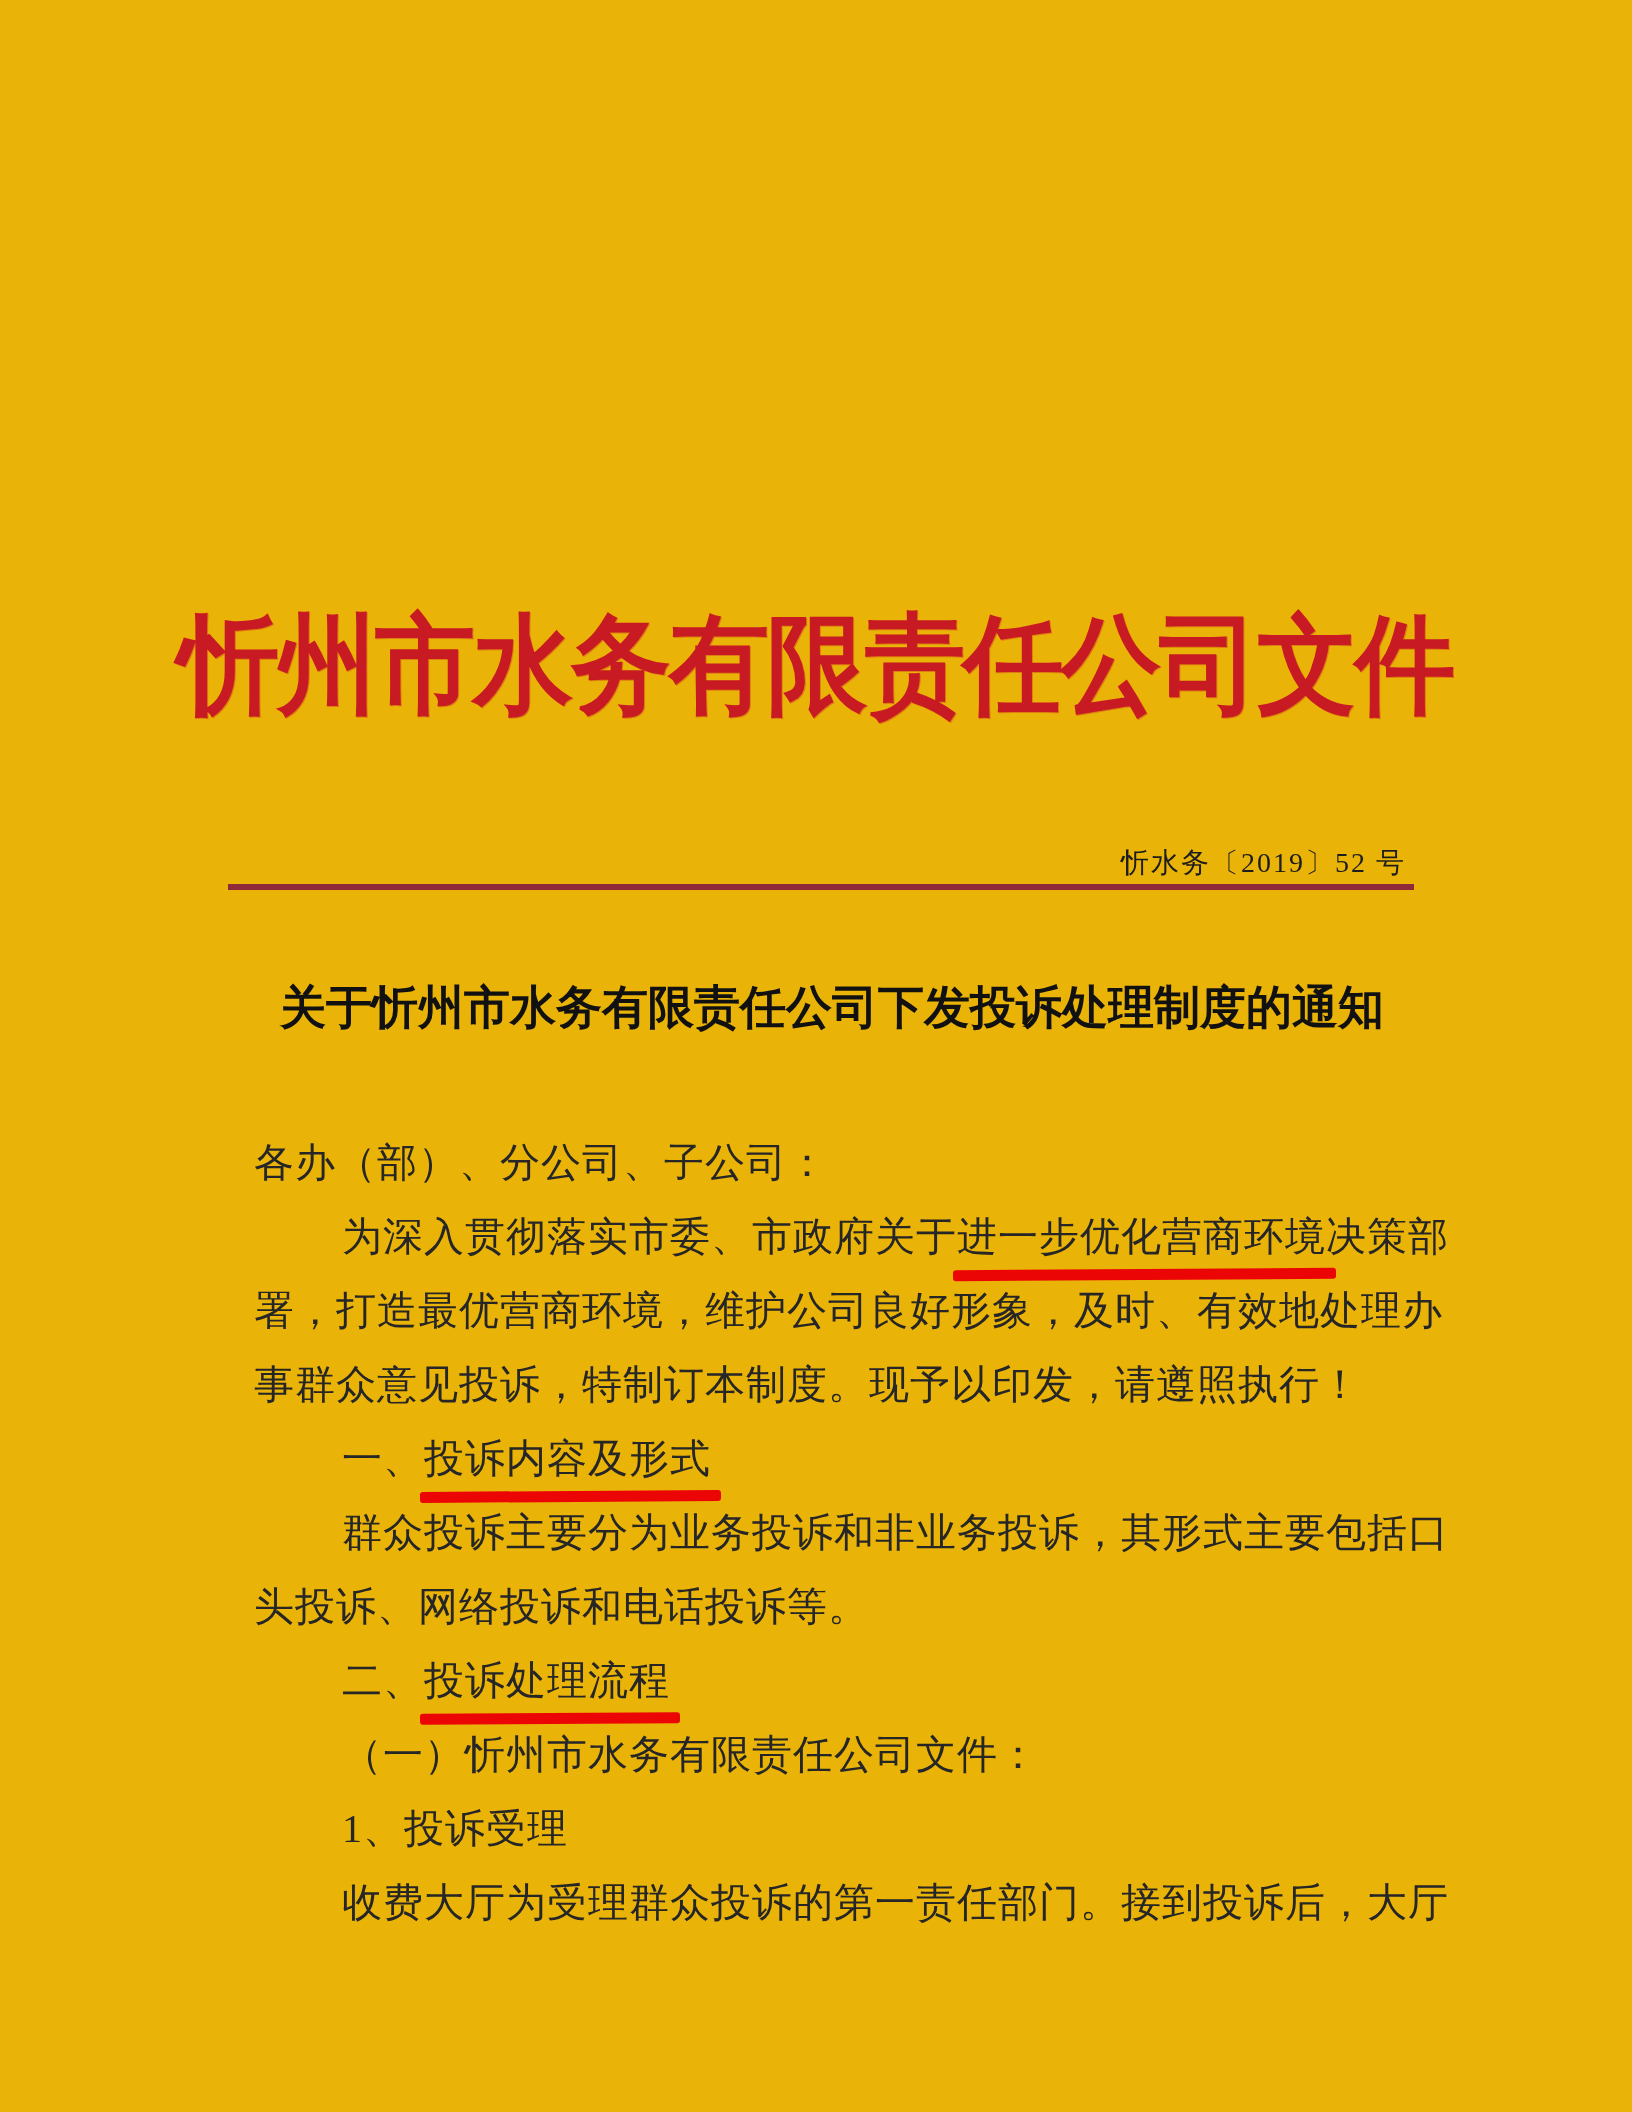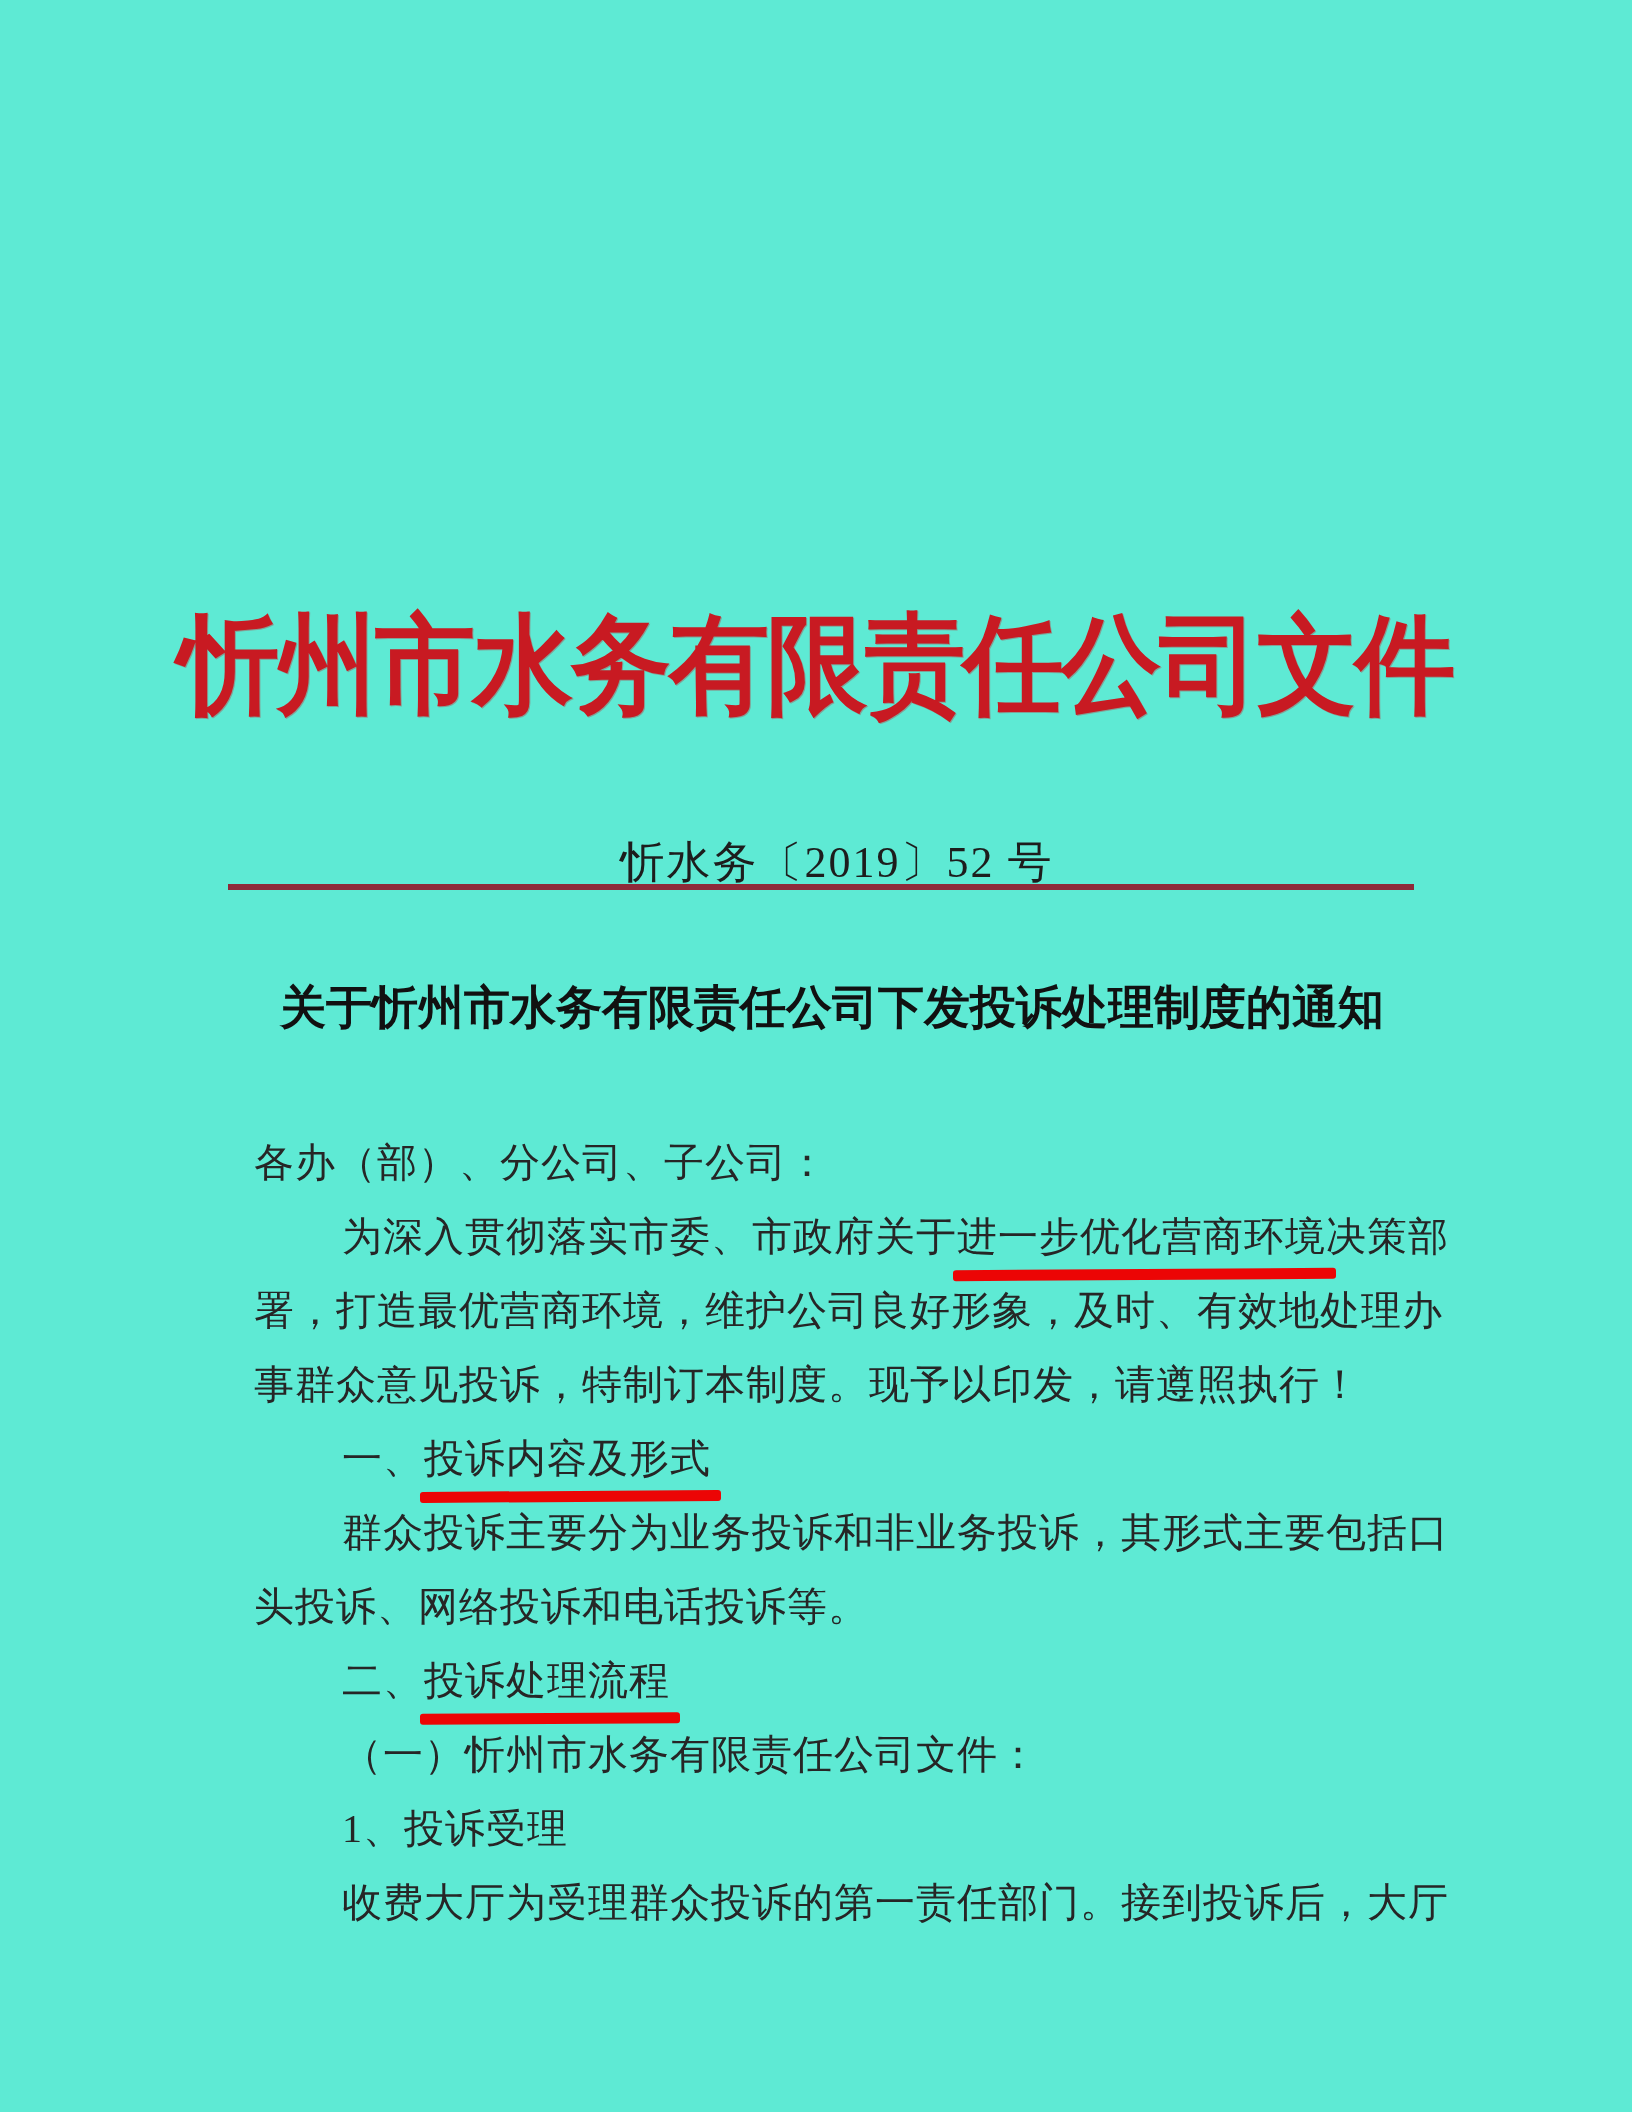--- a/index.html
+++ b/index.html
@@ -1,21 +1,21 @@
 <!DOCTYPE html>
 <html><head>
 <meta charset="utf-8">
 <style>
   html, body { margin: 0; padding: 0; background: #e9e9e9; }
   .page {
     position: relative;
     width: 1632px;
     height: 2112px;
     margin: 0 auto;
-    background: #5eead4;
+    background: #eab308;
     overflow: hidden;
     font-family: "Liberation Serif", serif;
     color: #222222;
   }
 
   
   .masthead {
     position: absolute;
     top: 596px;
     left: 0;
@@ -29,26 +29,26 @@
     transform: scaleY(1.08);
     transform-origin: center top;
     white-space: nowrap;
     text-shadow: 1px 1px 0 rgba(200,26,34,0.35);
   }
 
   
   .docmeta-row {
     position: absolute;
     top: 838px;
-    left: 213px;
+    left: 220px;
     width: 1186px;
     display: flex;
-    justify-content: center;
+    justify-content: flex-end;
     align-items: flex-end;
-    font-size: 44px;
+    font-size: 28px;
     line-height: 50px;
     color: #1d1d1d;
     letter-spacing: 2px;
   }
   .doc-number { padding-left: 62px; white-space: nowrap; }
   .issuer { padding-right: 58px; white-space: nowrap; }
   .issuer-name { margin-left: 0.55em; }
 
   
   .red-rule {

